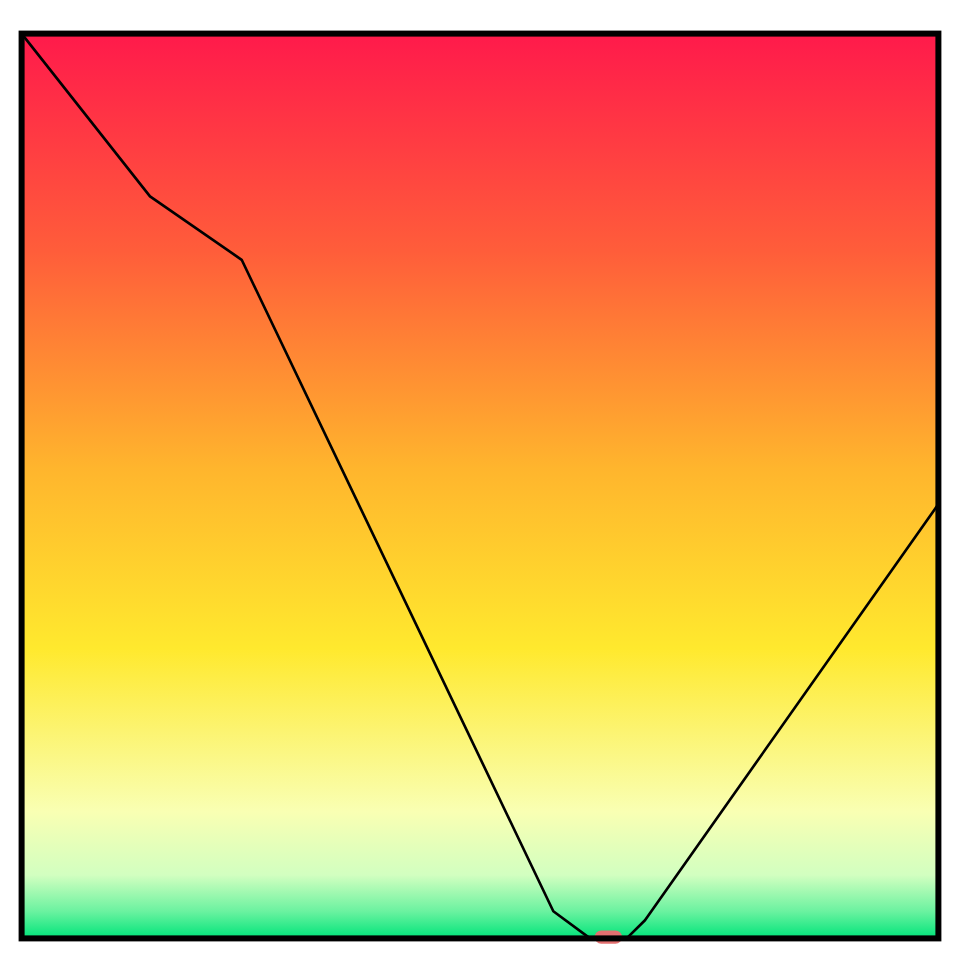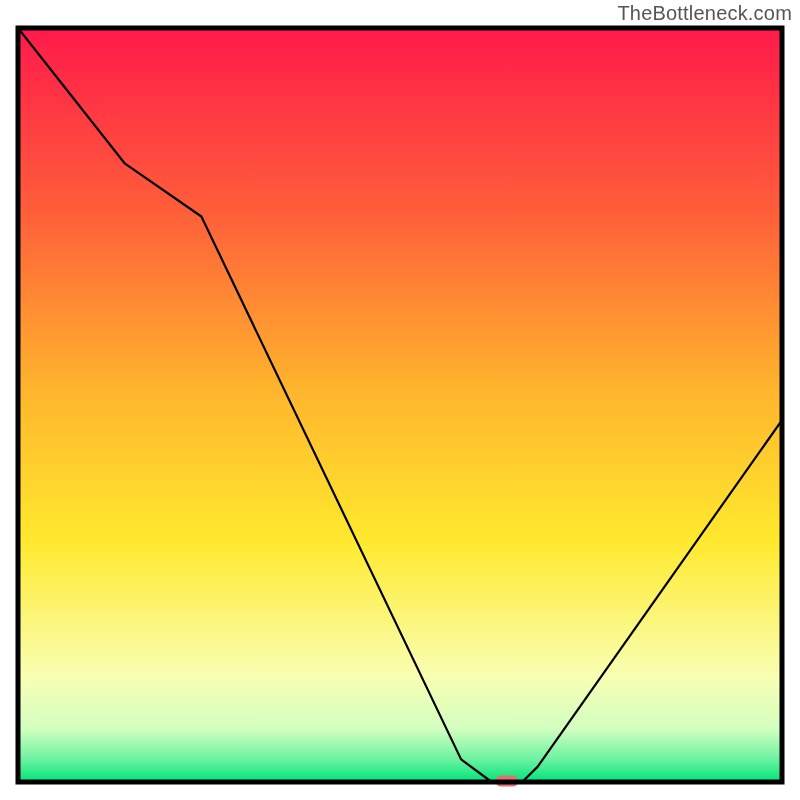--- a/index.html
+++ b/index.html
@@ -29,21 +29,20 @@
   svg {
     position: absolute;
     top: 0;
     left: 0;
   }
 </style>
 </head>
 <body>
 
 <div class="container">
-  <div class="watermark">TheBottleneck.com</div>
   <svg id="chart-svg" width="800" height="800" viewBox="0 0 800 800">
       <defs>
         <linearGradient id="bg-grad" x1="0" y1="0" x2="0" y2="1">
           <stop offset="0%" stop-color="#ff1a4b"></stop>
           <stop offset="24%" stop-color="#ff5d3a"></stop>
           <stop offset="48%" stop-color="#ffb52d"></stop>
           <stop offset="68%" stop-color="#ffe92e"></stop>
           <stop offset="86%" stop-color="#f9ffb3"></stop>
           <stop offset="93%" stop-color="#d2ffc0"></stop>
           <stop offset="97%" stop-color="#6bf2a0"></stop>

